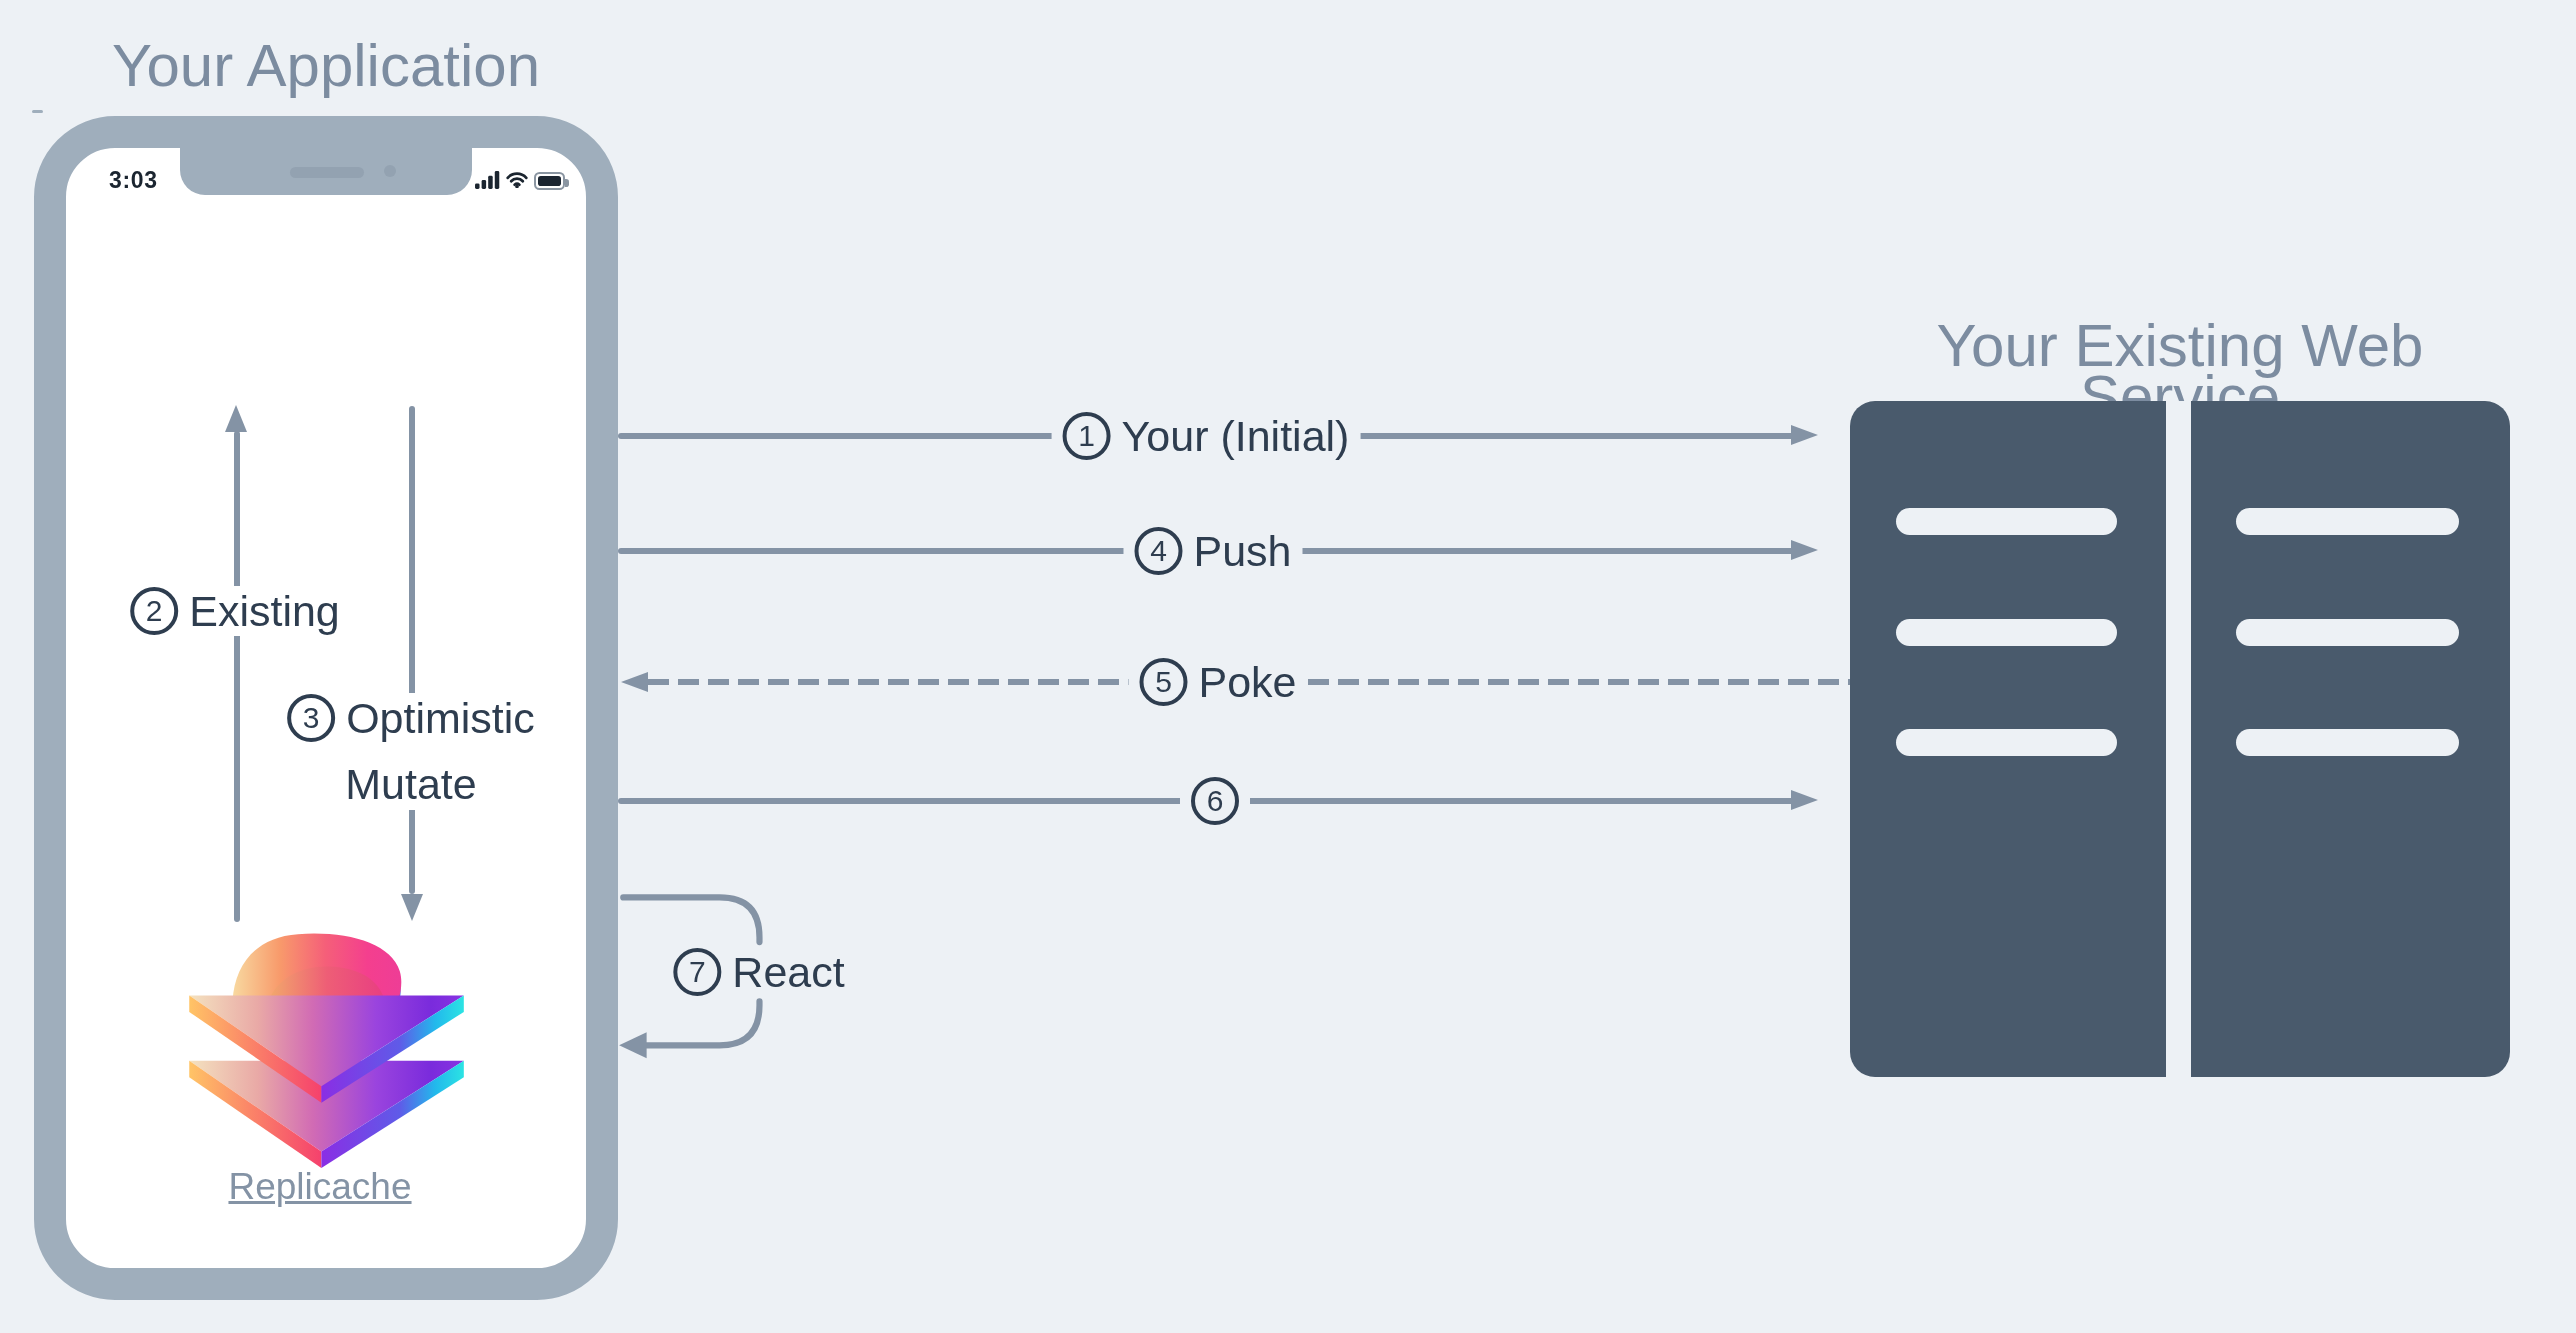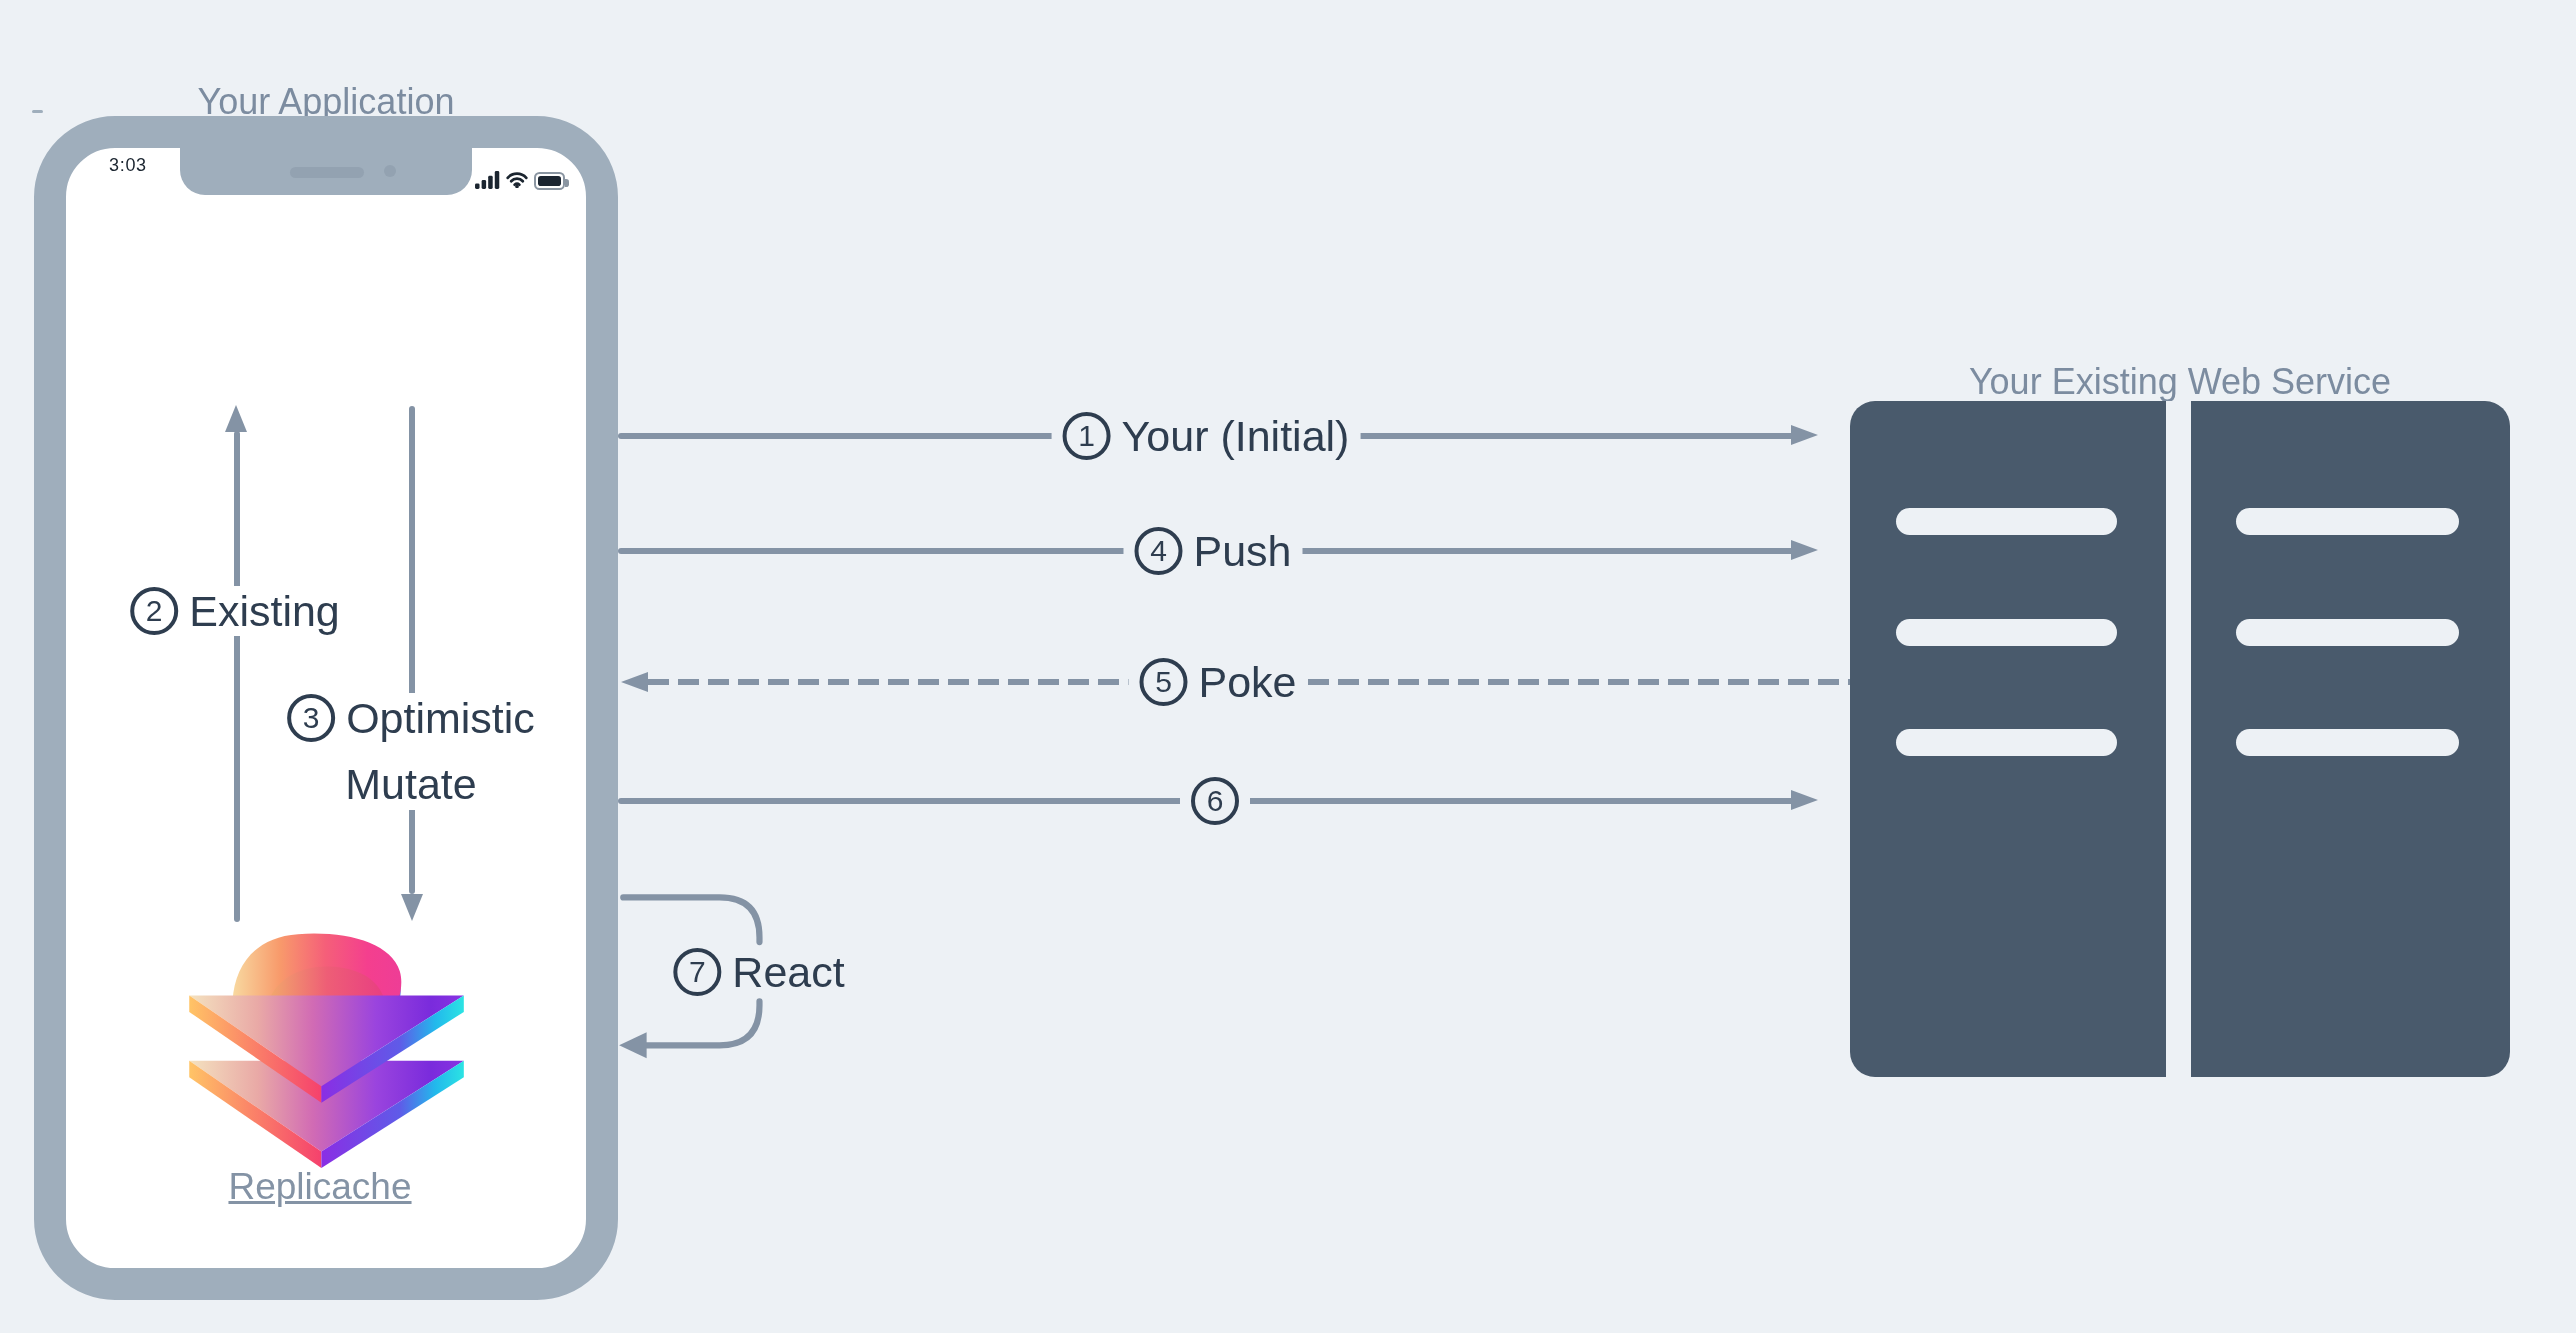--- a/index.html
+++ b/index.html
@@ -12,40 +12,40 @@
   .canvas{
     position:relative; width:2576px; height:1334px; overflow:hidden;
     background:var(--bg);
     font-family:"Liberation Sans","DejaVu Sans",sans-serif;
     color:var(--ink);
   }
   .abs{position:absolute;}
 
   
   .big-title{
-    position:absolute; text-align:center; font-size:36px; line-height:51px;
-    font-weight:400; color:var(--title); letter-spacing:0;margin-top:36px;
+    position:absolute; text-align:center; font-size:60px; line-height:51px;
+    font-weight:400; color:var(--title); letter-spacing:0;
   }
 
   
   .phone{
     position:absolute; left:34px; top:116px; width:584px; height:1184px;
     box-sizing:border-box; border:32px solid var(--frame); border-radius:81px;
     background:var(--screen);
   }
   .notch{
     position:absolute; left:50%; transform:translateX(-50%); top:-1.4px;
     width:292px; height:48px; background:var(--frame);
     border-radius:0 0 25px 25px;
   }
   .speaker{position:absolute; left:224px; top:18.6px; width:74px; height:11px;
     border-radius:5.5px; background:var(--notchDark);}
   .camera{position:absolute; left:318px; top:17px; width:12.4px; height:12.4px;
     border-radius:50%; background:var(--notchDark);}
-  .status-time{position:absolute; left:43px; top:7px; font-size:18px; font-weight:400;
+  .status-time{position:absolute; left:43px; top:19px; font-size:23px; font-weight:700;
     color:var(--statusInk); letter-spacing:0.7px;}
   .status-icons{position:absolute; right:20.7px; top:23px; display:flex; gap:6.2px; align-items:center;}
   .battery{position:relative; width:31px; height:18px; box-sizing:border-box;
     border:2.1px solid var(--batteryRim); border-radius:5.5px;}
   .battery-fill{position:absolute; inset:2.1px; background:var(--statusInk); border-radius:2.8px;}
   .battery-nub{position:absolute; right:-5.5px; top:4.8px; width:3.4px; height:8.3px;
     background:var(--batteryRim); border-radius:0 2.8px 2.8px 0;}
 
   
   .react-box{

